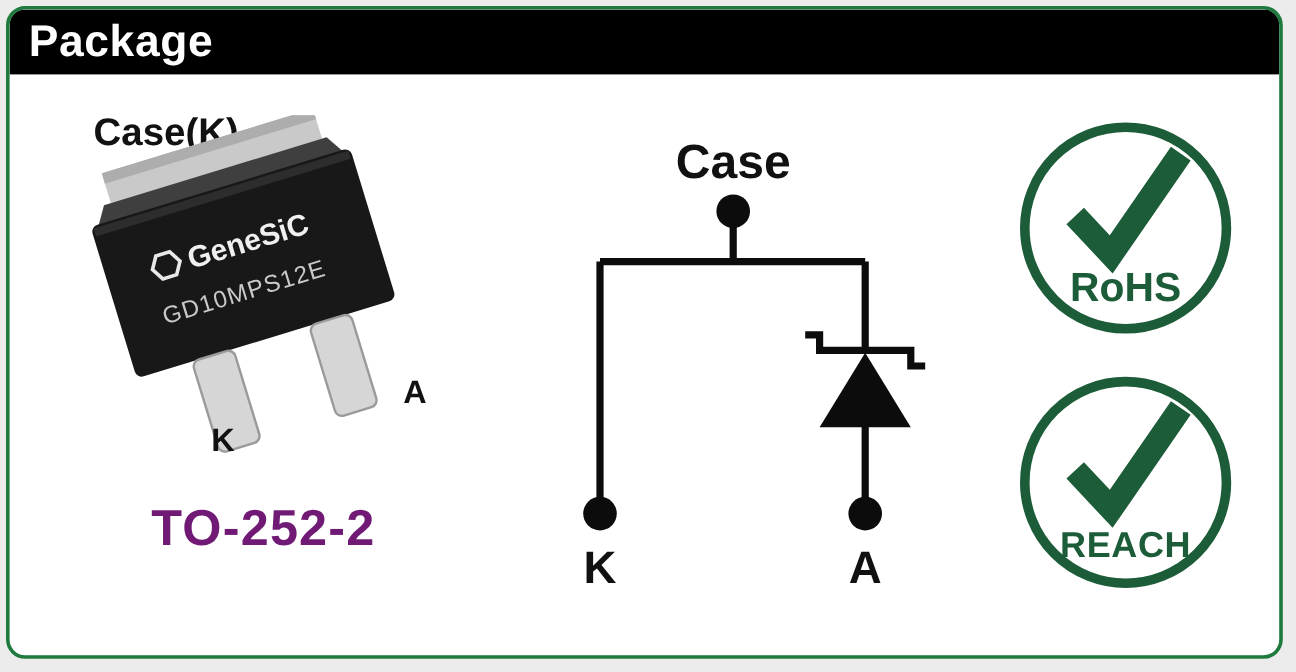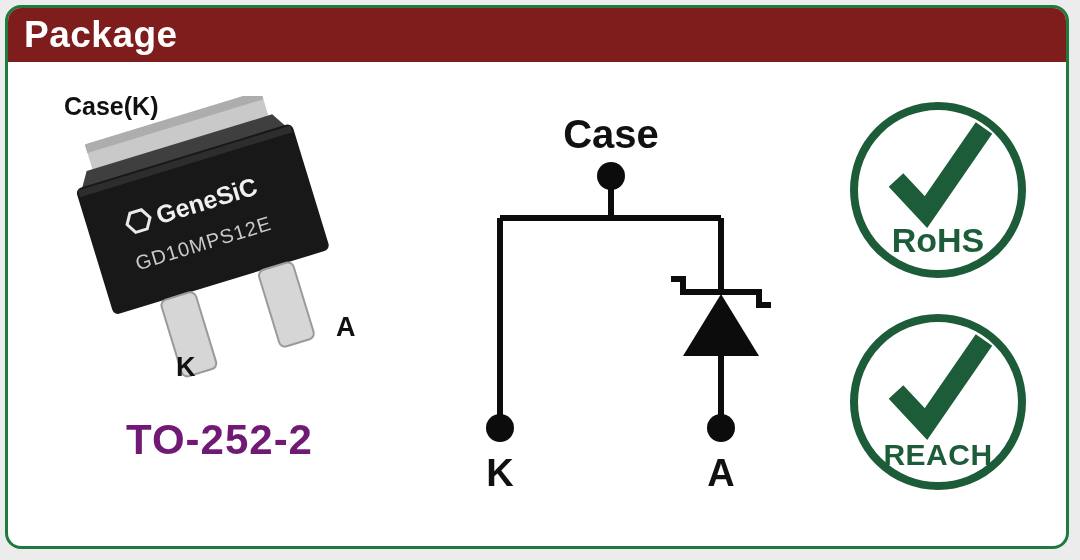--- a/index.html
+++ b/index.html
@@ -16,37 +16,37 @@
     left: 5px; top: 5px;
     width: 1064px; height: 544px;
     background: #ffffff;
     border: 3px solid #1e7a3d;
     border-radius: 16px;
     overflow: hidden;
     box-sizing: border-box;
   }
   .header {
     height: 54px;
-    background: #7f1d1d;
+    background: #000000;
     display: flex;
     align-items: center;
     padding: 0 16px;
   }
   .header-title {
     color: #ffffff;
     font-size: 37px;
     font-weight: 800;
     letter-spacing: 0.5px;
   }
   .abs { position: absolute; }
 
   
   .case-k-label {
-    left: 56px; top: 84px;
-    font-size: 25px; font-weight: 800; color: #111;
+    left: 70px; top: 84px;
+    font-size: 32px; font-weight: 800; color: #111;
   }
   .pin-label {
     font-size: 27px; font-weight: 800; color: #111;
   }
   .package-name {
     left: 118px; top: 408px;
     font-size: 42px; font-weight: 800; color: #701a75;
     letter-spacing: 1px;
   }
 

